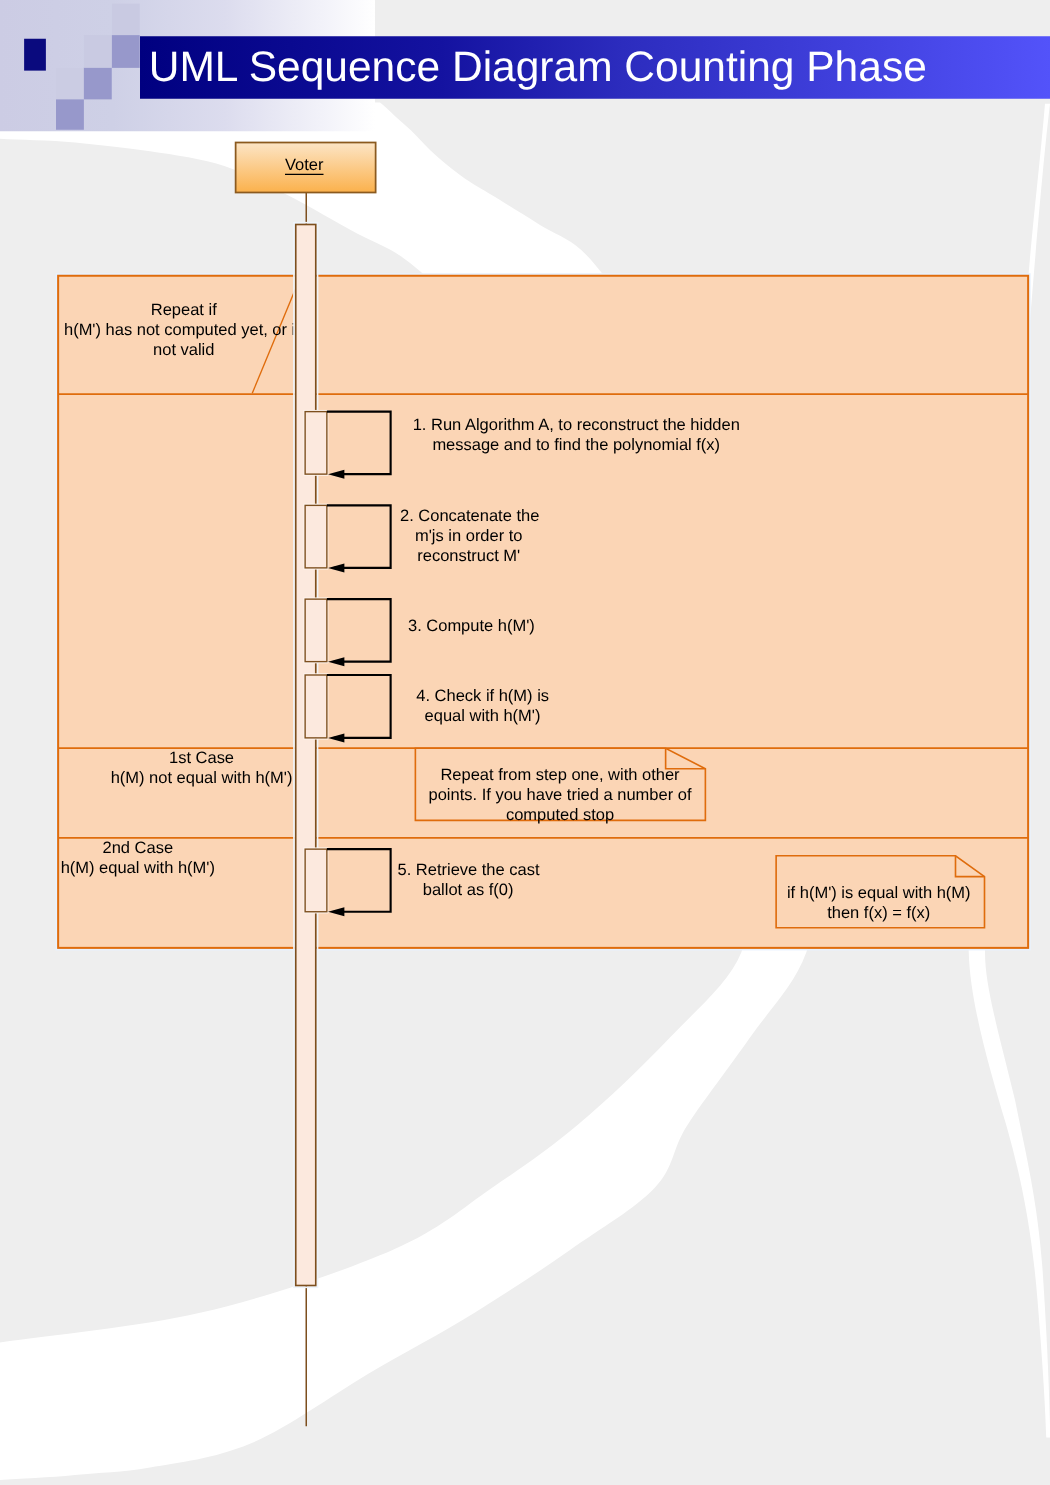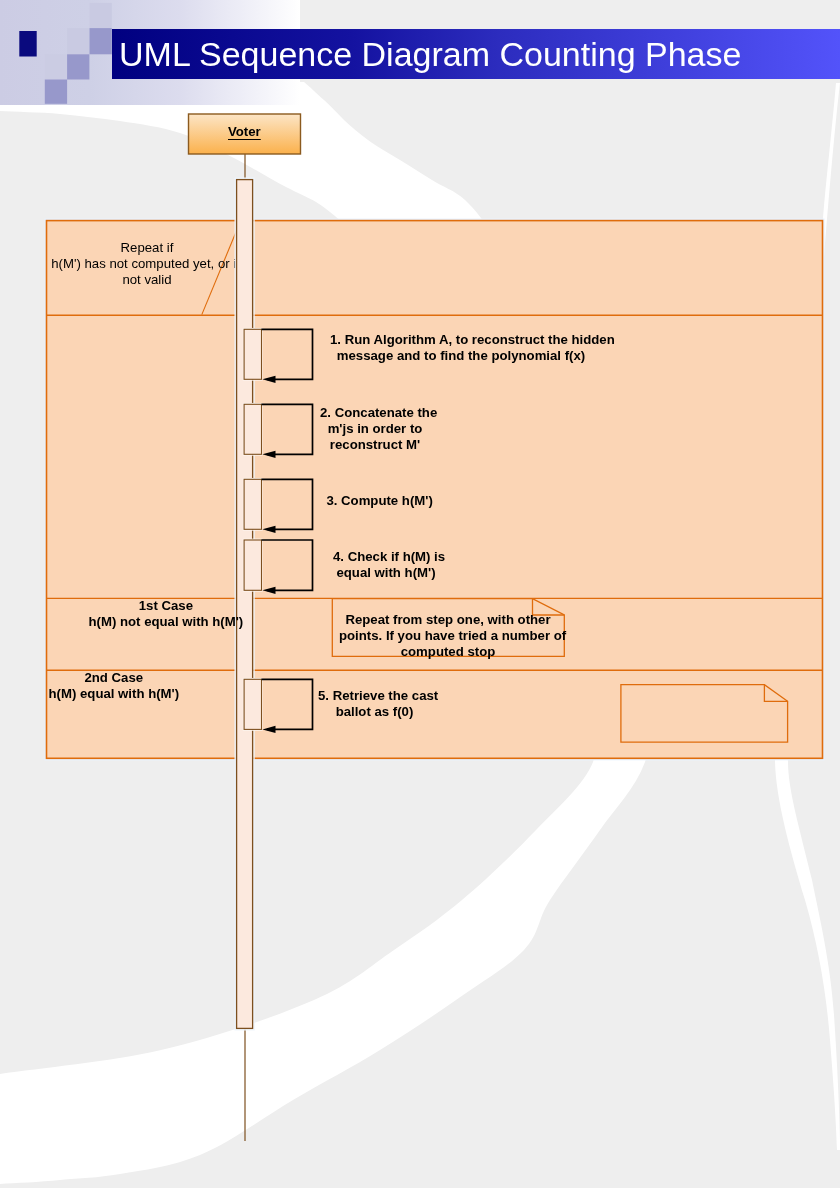--- a/index.html
+++ b/index.html
@@ -135,21 +135,21 @@
     <g>
       <path d="M332.3,598.6 L532.5,598.6 L564.3,615 L564.3,656.3 L332.3,656.3 Z" fill="#fbd5b5" stroke="#df6c0c" stroke-width="1.3"></path>
       <path d="M532.5,598.6 L532.5,615 L564.3,615" fill="none" stroke="#df6c0c" stroke-width="1.3"></path>
     </g>
     <g>
       <path d="M620.9,684.6 L764.4,684.6 L787.6,701.3 L787.6,742.2 L620.9,742.2 Z" fill="#fbd5b5" stroke="#df6c0c" stroke-width="1.3"></path>
       <path d="M764.4,684.6 L764.4,701.3 L787.6,701.3" fill="none" stroke="#df6c0c" stroke-width="1.3"></path>
     </g>
   </svg>
 
-  <div class="abs" style="left:0;top:0;width:840px;height:904px;font-weight:bold;">
+  <div class="abs" style="left:0;top:0;width:840px;height:904px;">
     <div class="actor-label" style="left:228px;top:124.5px;line-height:13.2px;">Voter</div>
 
     <div class="t tc" style="left:308px;top:332px;width:262px;margin-left:22px;">
       <div>1. Run Algorithm A, to reconstruct the hidden</div>
       <div>message and to find the polynomial f(x)</div>
     </div>
     <div class="t tc" style="left:320px;top:405px;width:110px;">
       <div>2. Concatenate the</div>
       <div>m'js in order to</div>
       <div>reconstruct M'</div>
@@ -173,15 +173,19 @@
     <div class="t" style="left:48.5px;top:670px;">
       <div>2nd Case</div>
       <div>h(M) equal with h(M')</div>
     </div>
 
     <div class="t tc" style="left:339px;top:612px;width:218px;">
       <div>Repeat from step one, with other</div>
       <div>points. If you have tried a number of</div>
       <div>computed stop</div>
     </div>
+    <div class="t tc" style="left:625px;top:706px;width:156px;">
+      <div>if h(M') is equal with h(M)</div>
+      <div>then f(x) = f(x)</div>
+    </div>
   </div>
 
 </div>
 
 </body></html>

